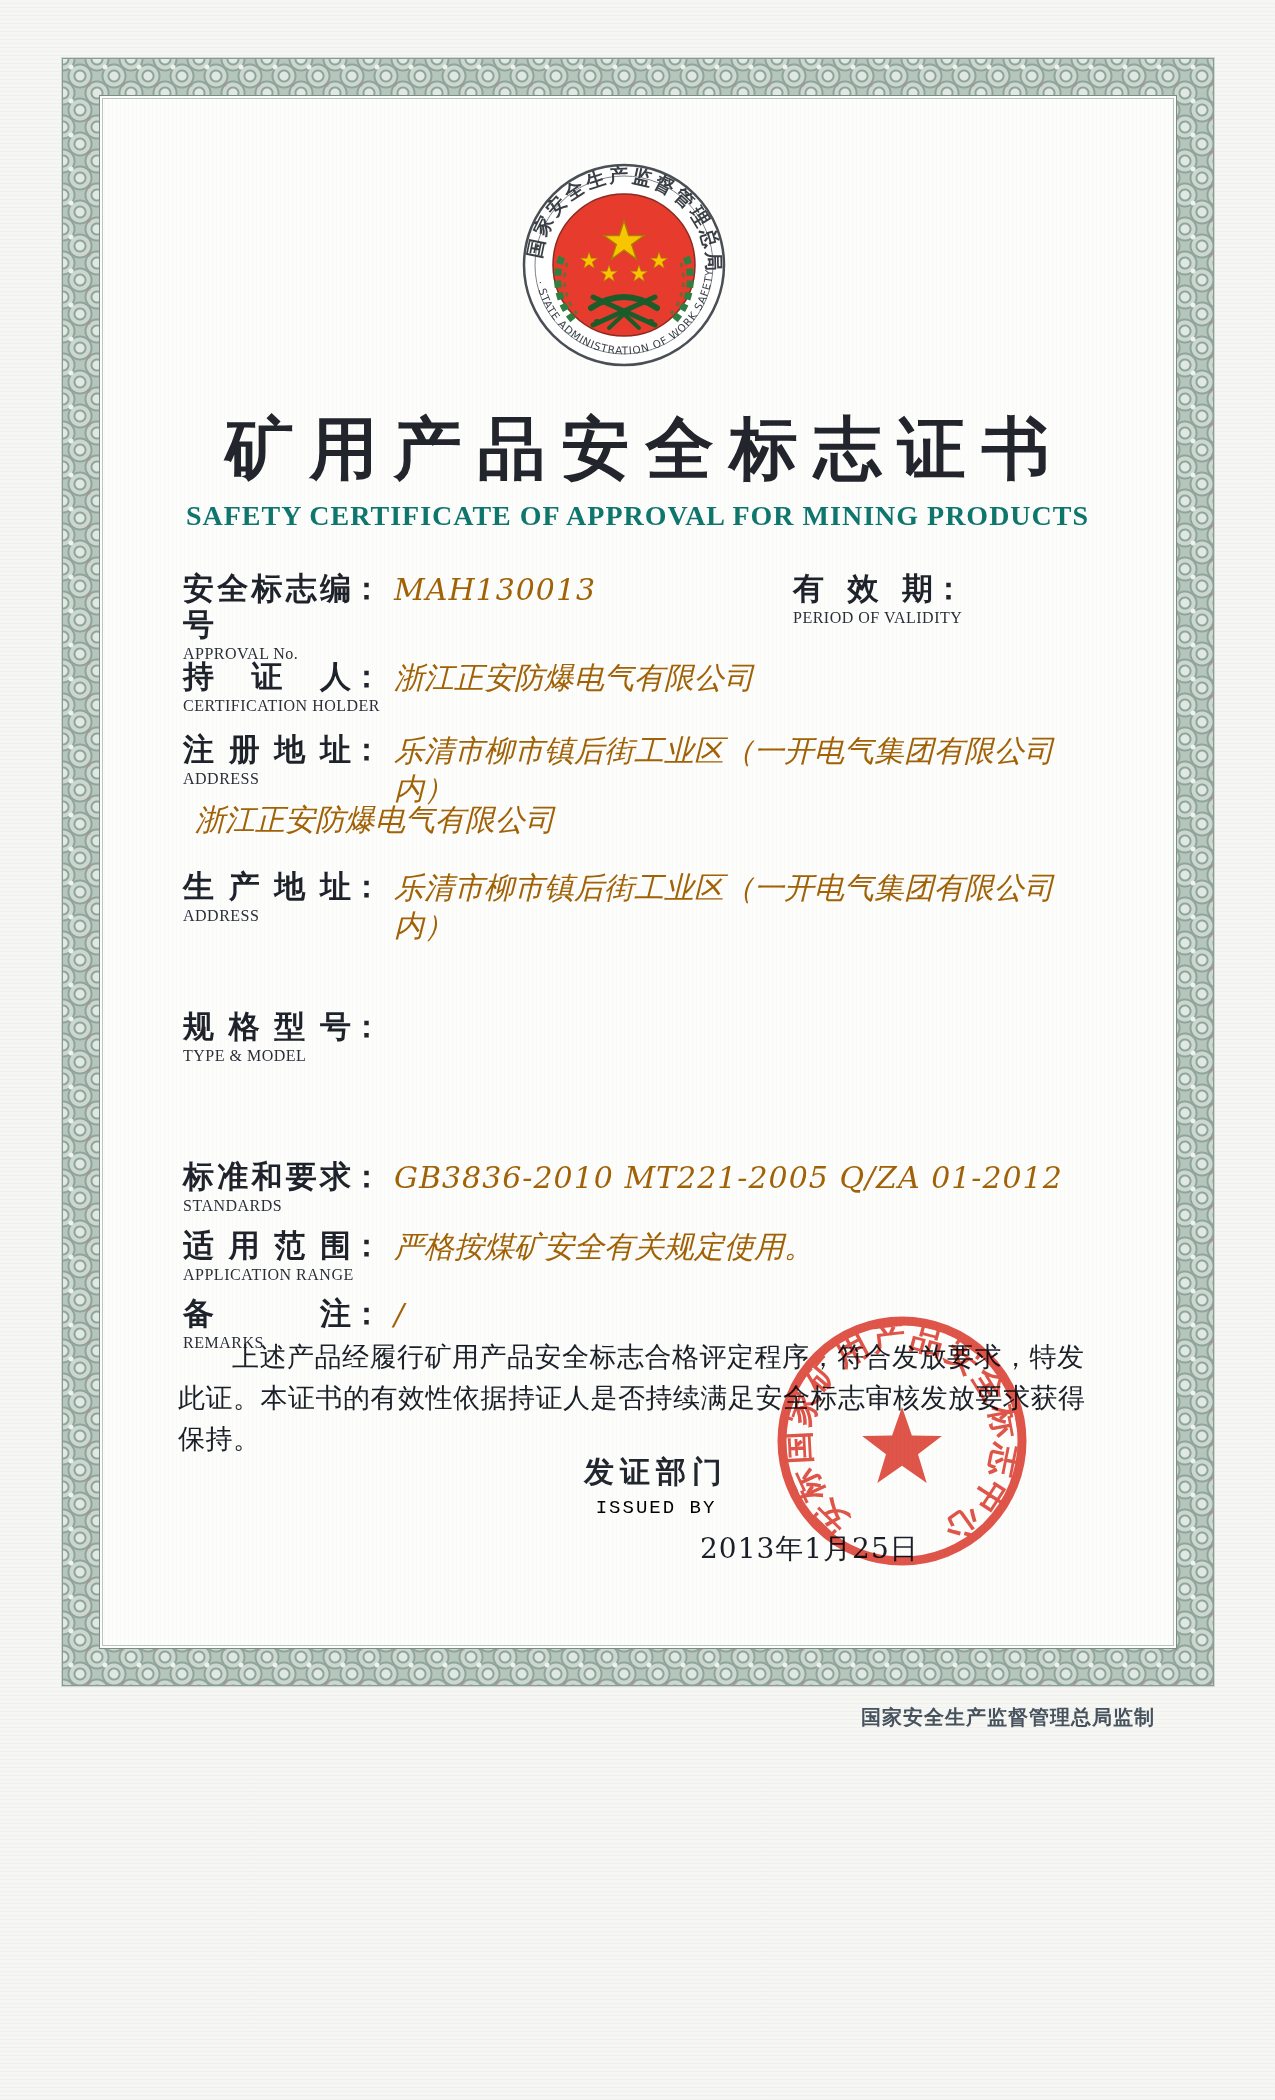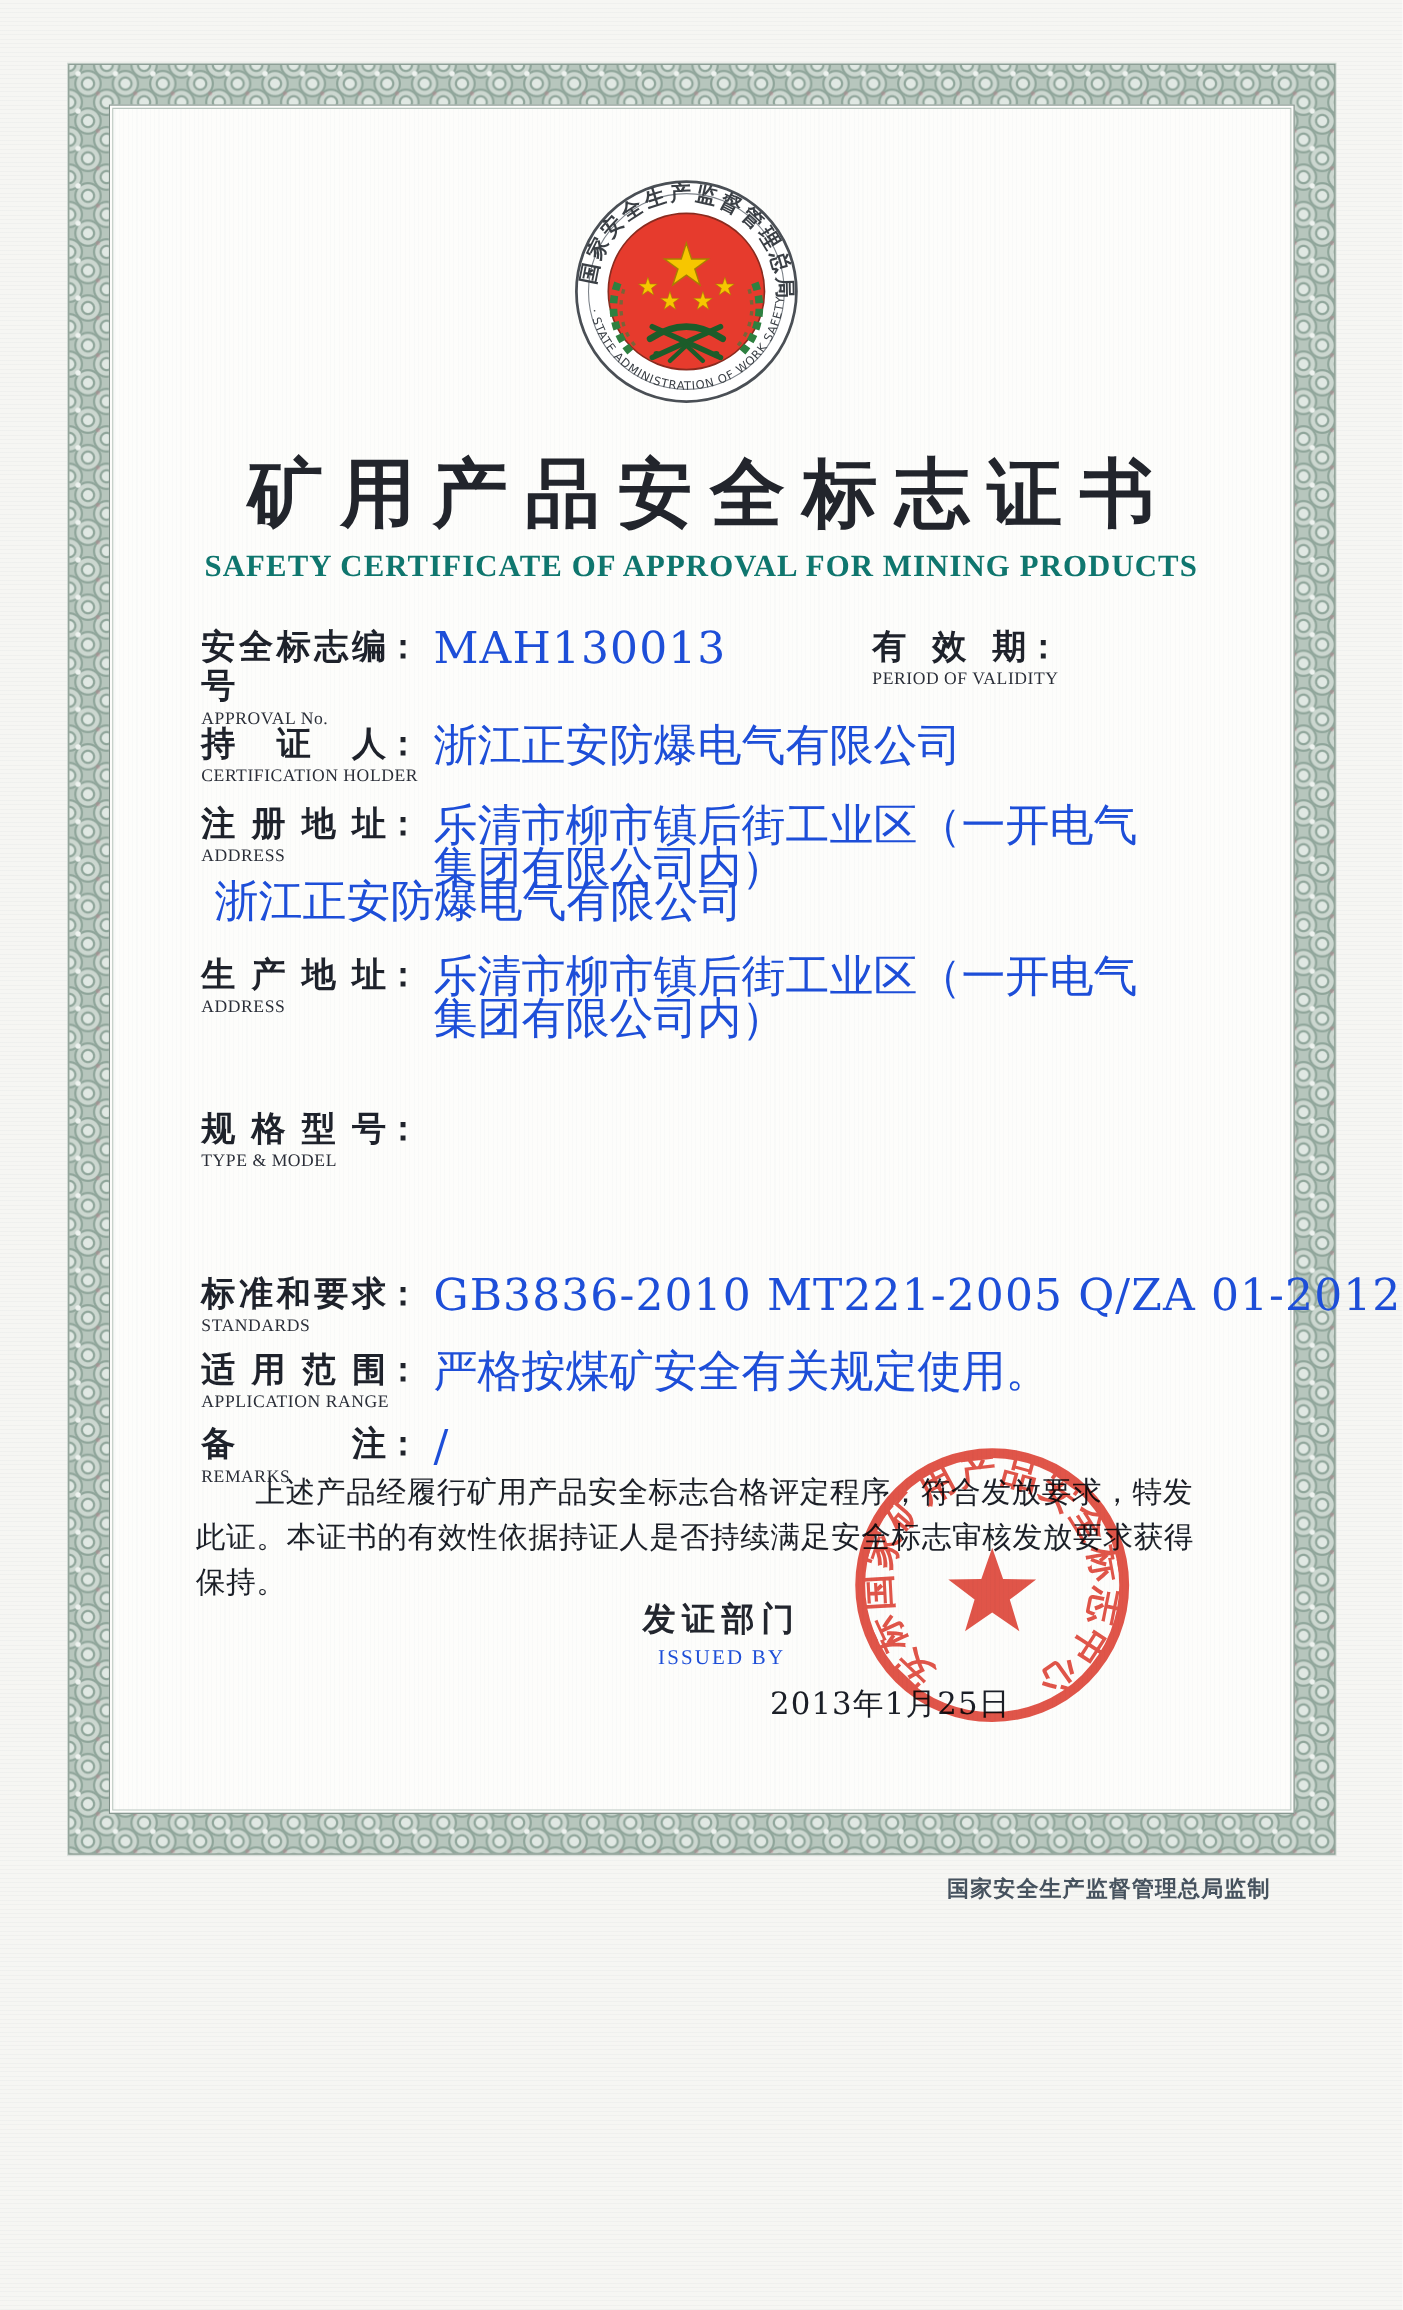--- a/index.html
+++ b/index.html
@@ -57,34 +57,34 @@
     display:inline-block;text-align:justify;text-align-last:justify;
     font-size:31px;font-weight:700;color:#1e222b;vertical-align:top;line-height:36px;
   }
   .w168{width:168px;} .w140{width:140px;}
   .colon{font-size:31px;font-weight:700;line-height:36px;}
   .en{
     font-family:"Liberation Serif","DejaVu Serif",serif;
     font-size:16px;letter-spacing:.5px;color:#2a2e38;margin-top:3px;
   }
   .val{
-    font-size:40px;line-height:38px;margin-left:12px;padding-top:1px;color:#1d4ed8;
+    font-size:30px;line-height:38px;margin-left:12px;padding-top:1px;color:#a16207;font-style:italic;
   }
   .val.wrap{width:668px;}
   .num{letter-spacing:1px;}
   .vgroup{position:absolute;left:610px;top:0;display:flex;align-items:flex-start;}
   .statement{
     position:absolute;left:178px;top:1336px;width:912px;
     font-size:27px;line-height:41px;letter-spacing:.5px;text-indent:2em;color:#1b1f27;
   }
   .issued{
     position:absolute;left:556px;top:1452px;width:200px;text-align:center;
   }
   .issued .zh-issue{font-size:30px;font-weight:700;letter-spacing:6px;color:#22262e;}
-  .issued .en-issue{font-family:Liberation Serif, serif;font-size:19px;letter-spacing:2px;margin-top:4px;color:#1d4ed8;}
+  .issued .en-issue{font-family:Liberation Mono, monospace;font-size:19px;letter-spacing:2px;margin-top:4px;color:#000000;}
   .issue-date{
     position:absolute;left:700px;top:1530px;font-size:28px;letter-spacing:1px;color:#1b1f27;
   }
   .seal{
     position:absolute;left:772px;top:1311px;width:260px;height:260px;
     opacity:.92;mix-blend-mode:multiply;
   }
   .seal text{font-family:"DejaVu Sans","Liberation Sans",sans-serif;font-weight:700;}
   .seal-ring-text{font-size:33px;letter-spacing:2px;fill:#e0463a;}
   .footer{

